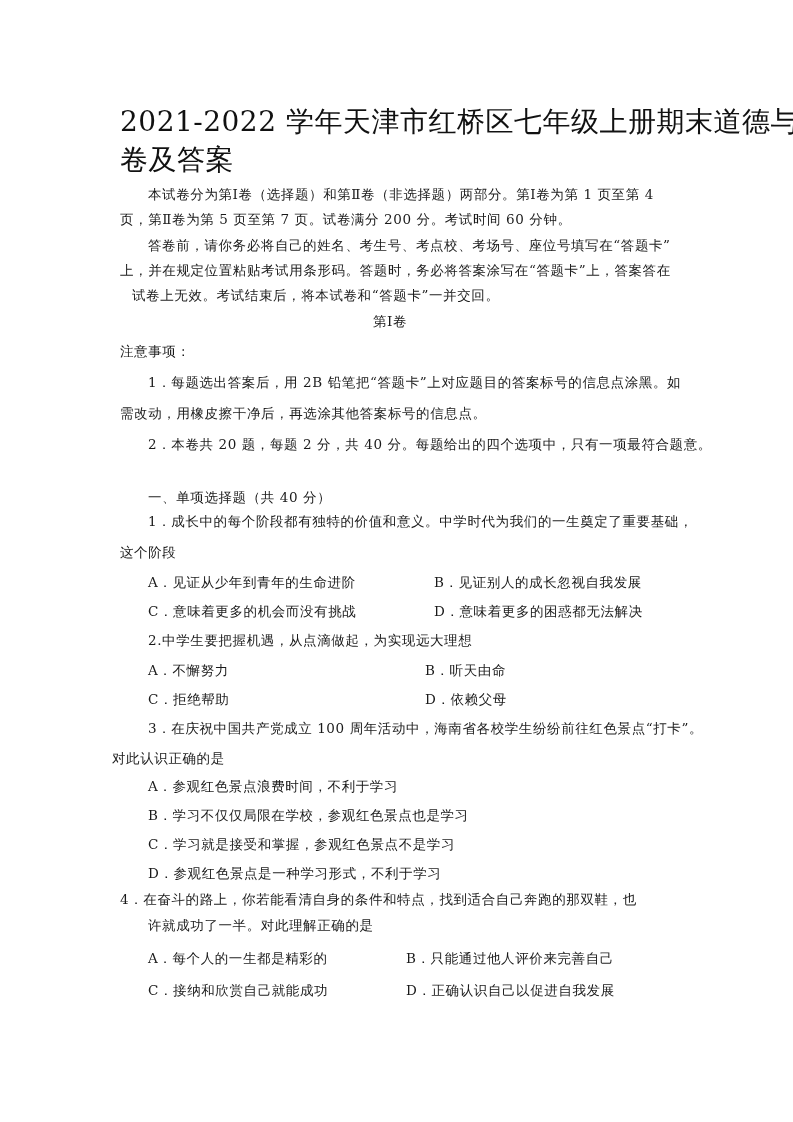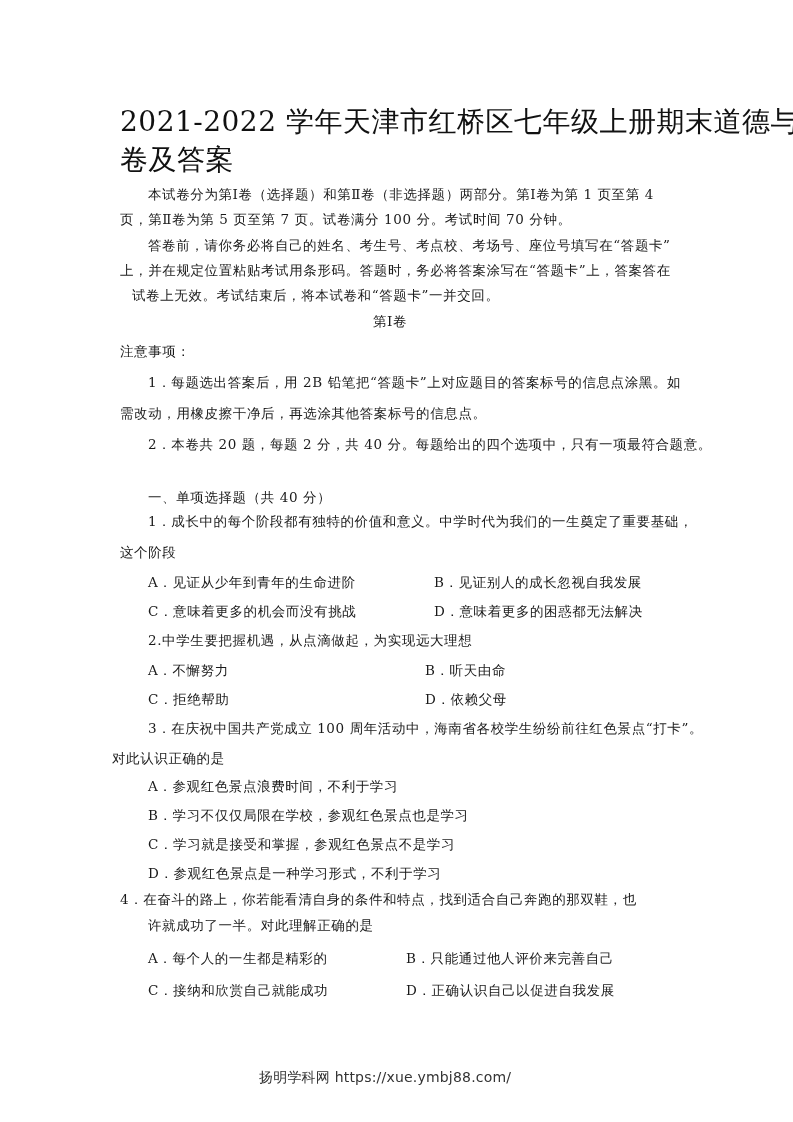--- a/index.html
+++ b/index.html
@@ -20,21 +20,21 @@
 </head>
 <body>
 
 <div class="page">
 
   <div class="abs title" style="left:120px; top:103px;">2021-2022 学年天津市红桥区七年级上册期末道德与法治试</div>
   <div class="abs title" style="left:120px; top:141px;">卷及答案</div>
 
   <div>
     <div class="abs body" style="left:148px; top:186px;">本试卷分为第Ⅰ卷（选择题）和第Ⅱ卷（非选择题）两部分。第Ⅰ卷为第 1 页至第 4</div>
-    <div class="abs body" style="left:120px; top:211px;">页，第Ⅱ卷为第 5 页至第 7 页。试卷满分 100 分。考试时间 70 分钟。</div>
+    <div class="abs body" style="left:120px; top:211px;">页，第Ⅱ卷为第 5 页至第 7 页。试卷满分 200 分。考试时间 60 分钟。</div>
     <div class="abs body" style="left:148px; top:237px;">答卷前，请你务必将自己的姓名、考生号、考点校、考场号、座位号填写在“答题卡”</div>
     <div class="abs body" style="left:120px; top:262px;">上，并在规定位置粘贴考试用条形码。答题时，务必将答案涂写在“答题卡”上，答案答在</div>
     <div class="abs body" style="left:120px; top:287px;margin-left:12px;">试卷上无效。考试结束后，将本试卷和“答题卡”一并交回。</div>
   </div>
 
   <div class="abs body" style="left:373px; top:313px;">第Ⅰ卷</div>
 
   <div class="abs body" style="left:120px; top:343px;">注意事项：</div>
   <div>
     <div class="abs body" style="left:148px; top:374px;">1．每题选出答案后，用 2B 铅笔把“答题卡”上对应题目的答案标号的信息点涂黑。如</div>
@@ -72,15 +72,14 @@
 
   <div>
     <div class="abs body" style="left:120px; top:891px;">4．在奋斗的路上，你若能看清自身的条件和特点，找到适合自己奔跑的那双鞋，也</div>
     <div class="abs body" style="left:148px; top:917px;">许就成功了一半。对此理解正确的是</div>
     <div class="abs body" style="left:148px; top:950px;">A．每个人的一生都是精彩的</div>
     <div class="abs body" style="left:406px; top:950px;">B．只能通过他人评价来完善自己</div>
     <div class="abs body" style="left:148px; top:982px;">C．接纳和欣赏自己就能成功</div>
     <div class="abs body" style="left:406px; top:982px;">D．正确认识自己以促进自我发展</div>
   </div>
 
-  <div class="abs footer" style="left:259px; top:1069px;">扬明学科网 https://xue.ymbj88.com/</div>
 
 </div>
 
 </body></html>

